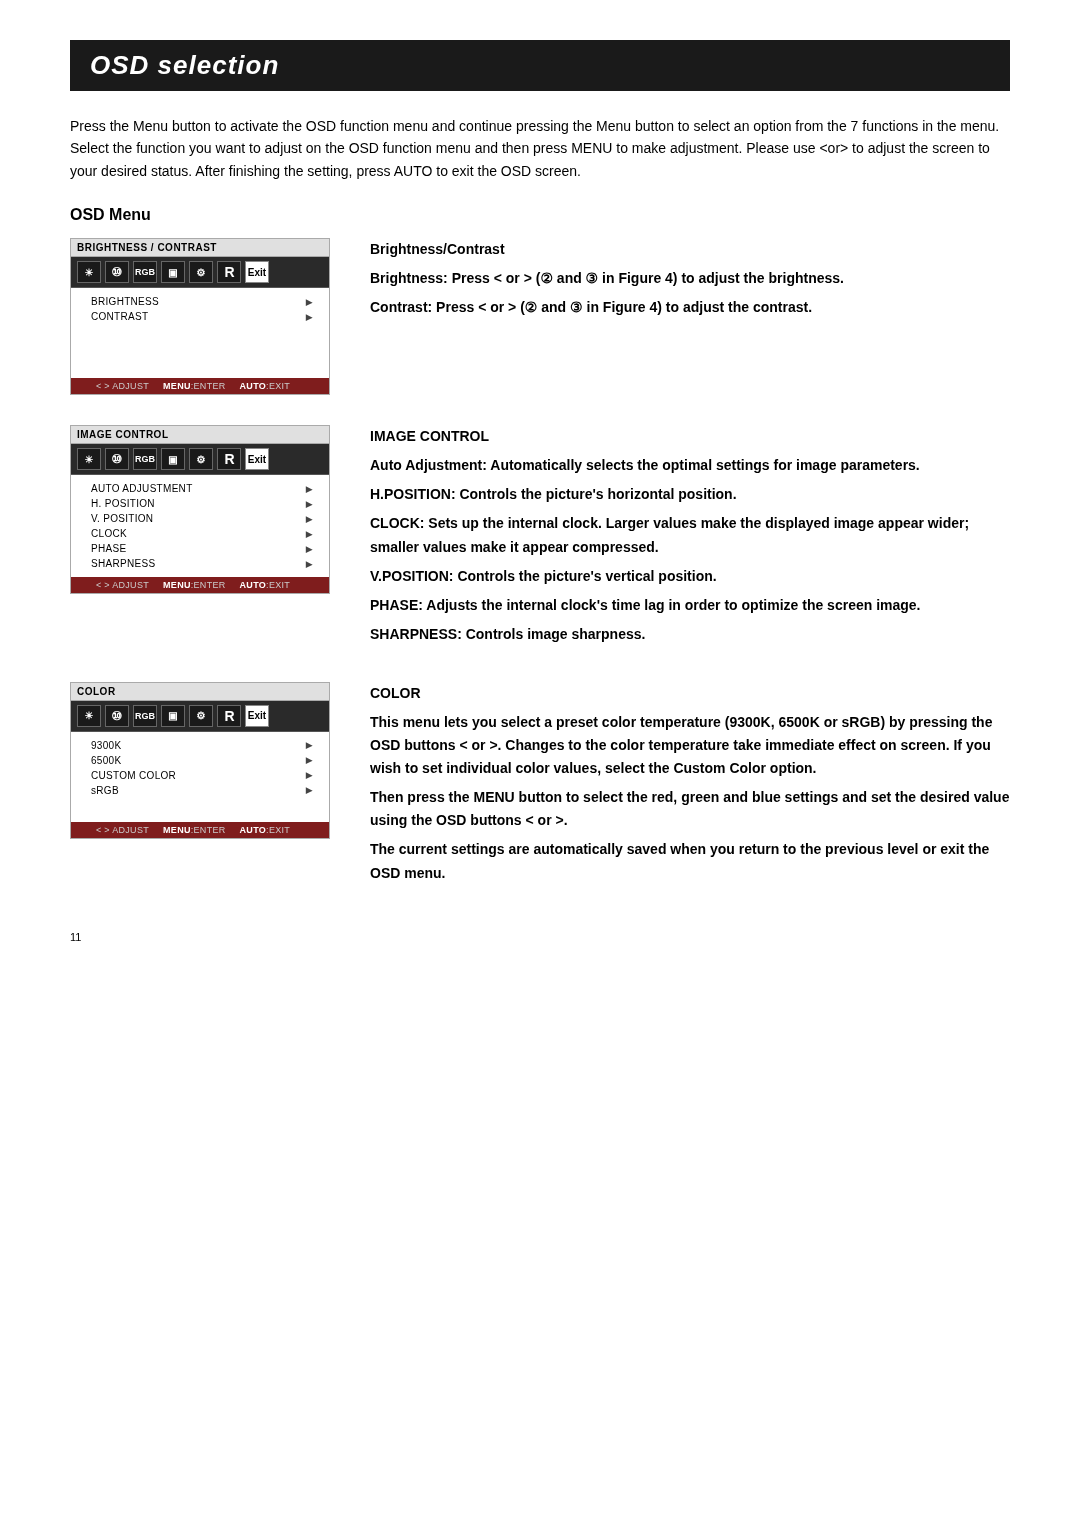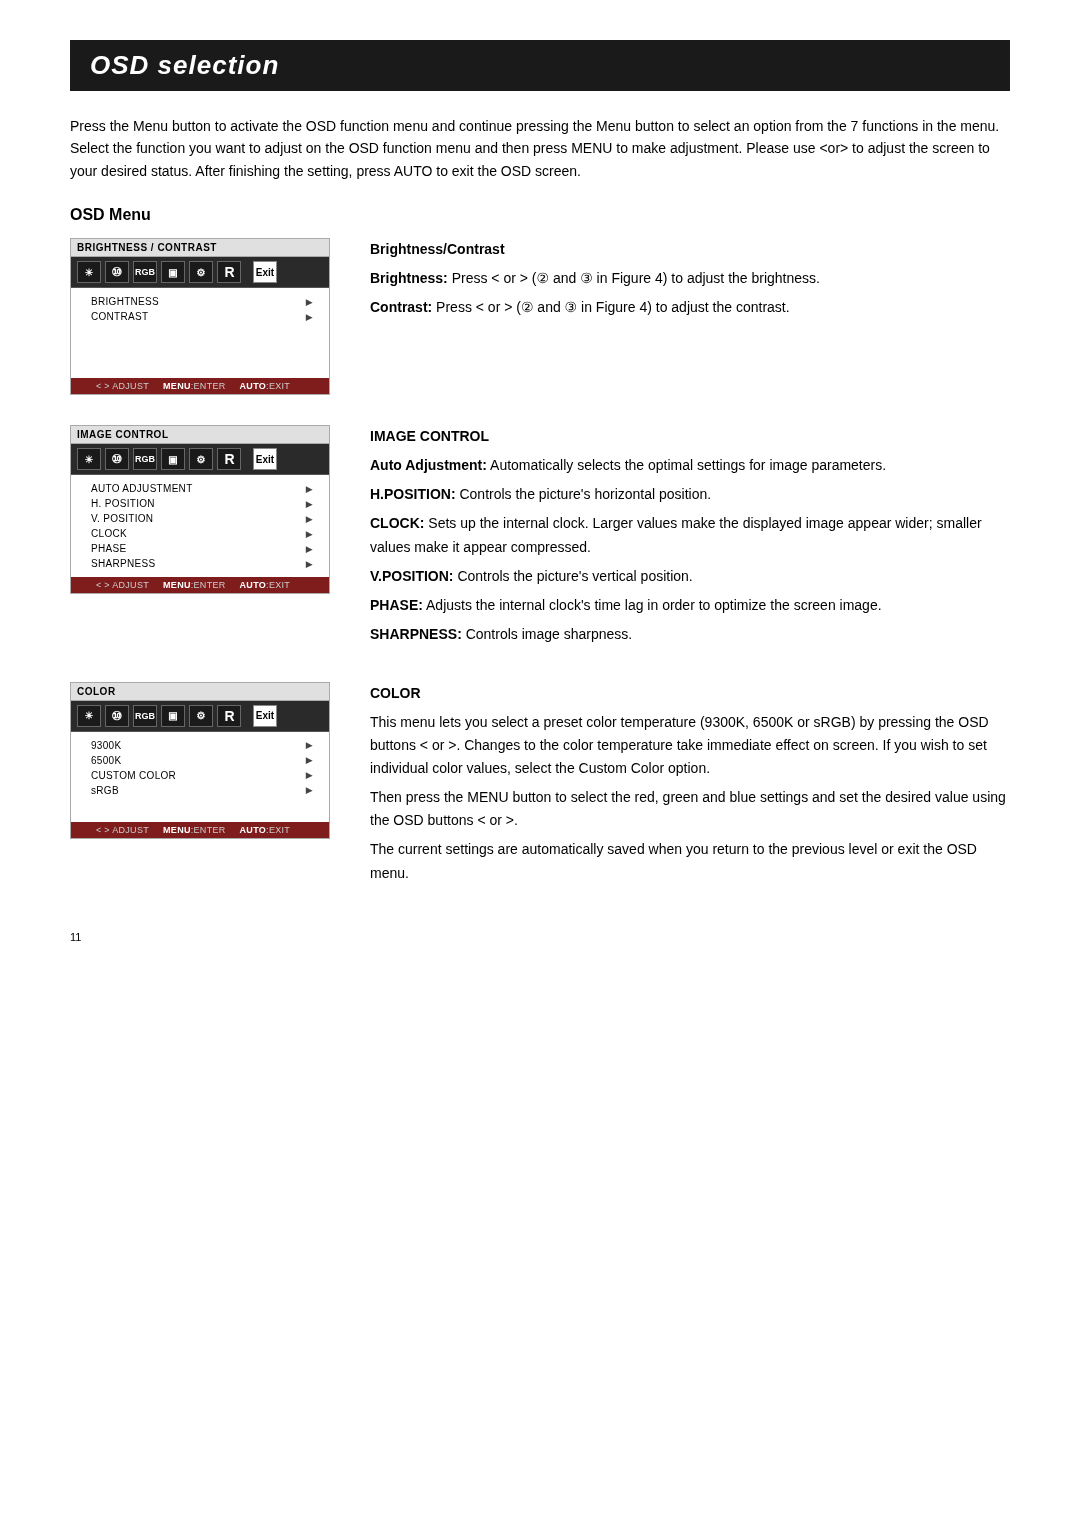--- a/index.html
+++ b/index.html
@@ -91,21 +91,20 @@
     .osd-icon.monitor { background: #1a1a1a; }
     .osd-icon.wrench { background: #1a1a1a; }
     .osd-icon.r-letter { background: #1a1a1a; font-size: 14px; font-weight: bold; color: #fff; letter-spacing: -1px; }
     .osd-icon.exit-box {
       background: #fff;
       color: #000;
       font-size: 10px;
       border: 1px solid #888;
       padding: 1px 0;
       font-weight: bold;
-      margin-left: 8px;
     }
 
     .osd-menu-items {
       padding: 6px 0;
       min-height: 90px;
     }
 
     .osd-menu-item {
       display: flex;
       justify-content: space-between;
@@ -140,20 +139,21 @@
     }
 
     .description-panel h3 {
       font-size: 14px;
       font-weight: bold;
       margin-bottom: 6px;
     }
 
     .description-panel p {
       margin-bottom: 6px;
+      font-weight: bold;
     }
 
     .page-number {
       margin-top: 40px;
       font-size: 11px;
     }
   </style>
 </head>
 <body>
 

